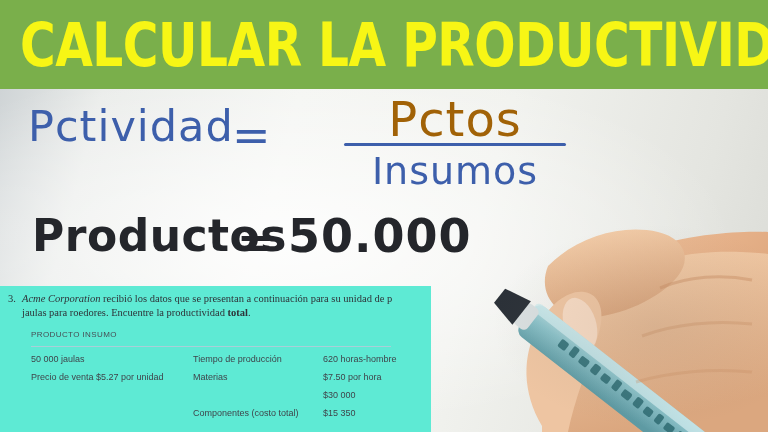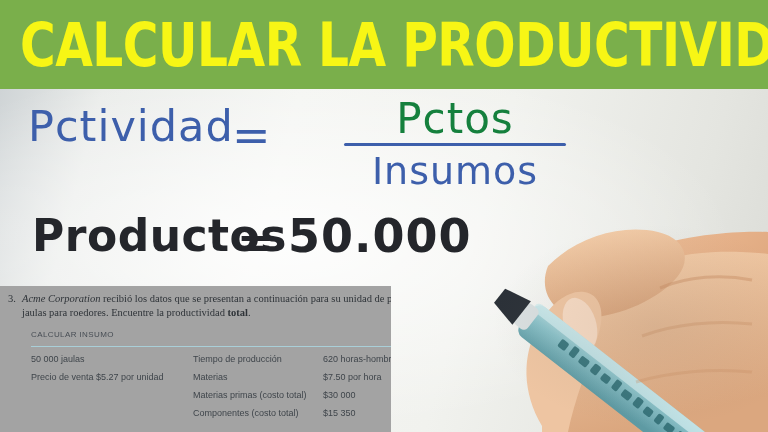--- a/index.html
+++ b/index.html
@@ -88,22 +88,22 @@
   }
   #frac {
     position: absolute;
     left: 340px;
     top: 96px;
     width: 230px;
     text-align: center;
   }
   #hw-num {
     font-family: "DejaVu Sans", sans-serif;
-    color: #15803d;
-    font-size: 42px;
+    color: #a16207;
+    font-size: 48px;
     line-height: 46px;
     letter-spacing: 1px;
   }
   #frac-bar {
     height: 3px;
     background: #3d5fab;
     border-radius: 2px;
     margin: 1px 4px 2px 4px;
   }
   #hw-den {
@@ -140,22 +140,23 @@
     letter-spacing: 1px;
   }
 
   
   #overlay {
     position: absolute;
     left: 0;
     top: 286px;
     width: 391px;
     height: 146px;
-    background: #a3a3a3;
+    background: #5eead4;
     overflow: hidden;
+    padding-left: 40px;
   }
   #problem {
     position: absolute;
     left: 8px;
     top: 6px;
     width: 400px;
     font-family: "Liberation Serif", serif;
     font-size: 10.5px;
     line-height: 14px;
     color: #2e3338;
@@ -256,36 +257,35 @@
 
   <div id="overlay">
 
     <div id="problem">
       <span class="num">3.</span><span class="ital">Acme Corporation</span><span> recibió los datos que se presentan a continuación para su unidad de p</span>
       <span class="l2"><span>jaulas para roedores. Encuentre la productividad </span><span class="bold">total</span><span>.</span></span>
     </div>
 
     <div id="tbl">
       <div class="tbl-head"><span style="font-size:10px">
-</span><span style="font-size:8px">        CALCULAR
+</span><span style="font-size:8px">        PRODUCTO
         INSUMO
       </span></div>
       <div class="rule"></div>
 
       <div class="tbl-body">
         <span class="cell cA r0">50 000 jaulas</span>
         <span class="cell cA r1">Precio de venta $5.27 por unidad</span>
 
         <span class="cell cB r0">Tiempo de producción</span>
         <span class="cell cC r0">620 horas-hombre</span>
 
         <span class="cell cB r1">Materias</span>
         <span class="cell cC r1">$7.50 por hora</span>
 
-        <span class="cell cB r2">Materias primas (costo total)</span>
         <span class="cell cC r2">$30 000</span>
 
         <span class="cell cB r3">Componentes (costo total)</span>
         <span class="cell cC r3">$15 350</span>
       </div>
 
     </div>
   </div>
 
   <div id="handwrap">

